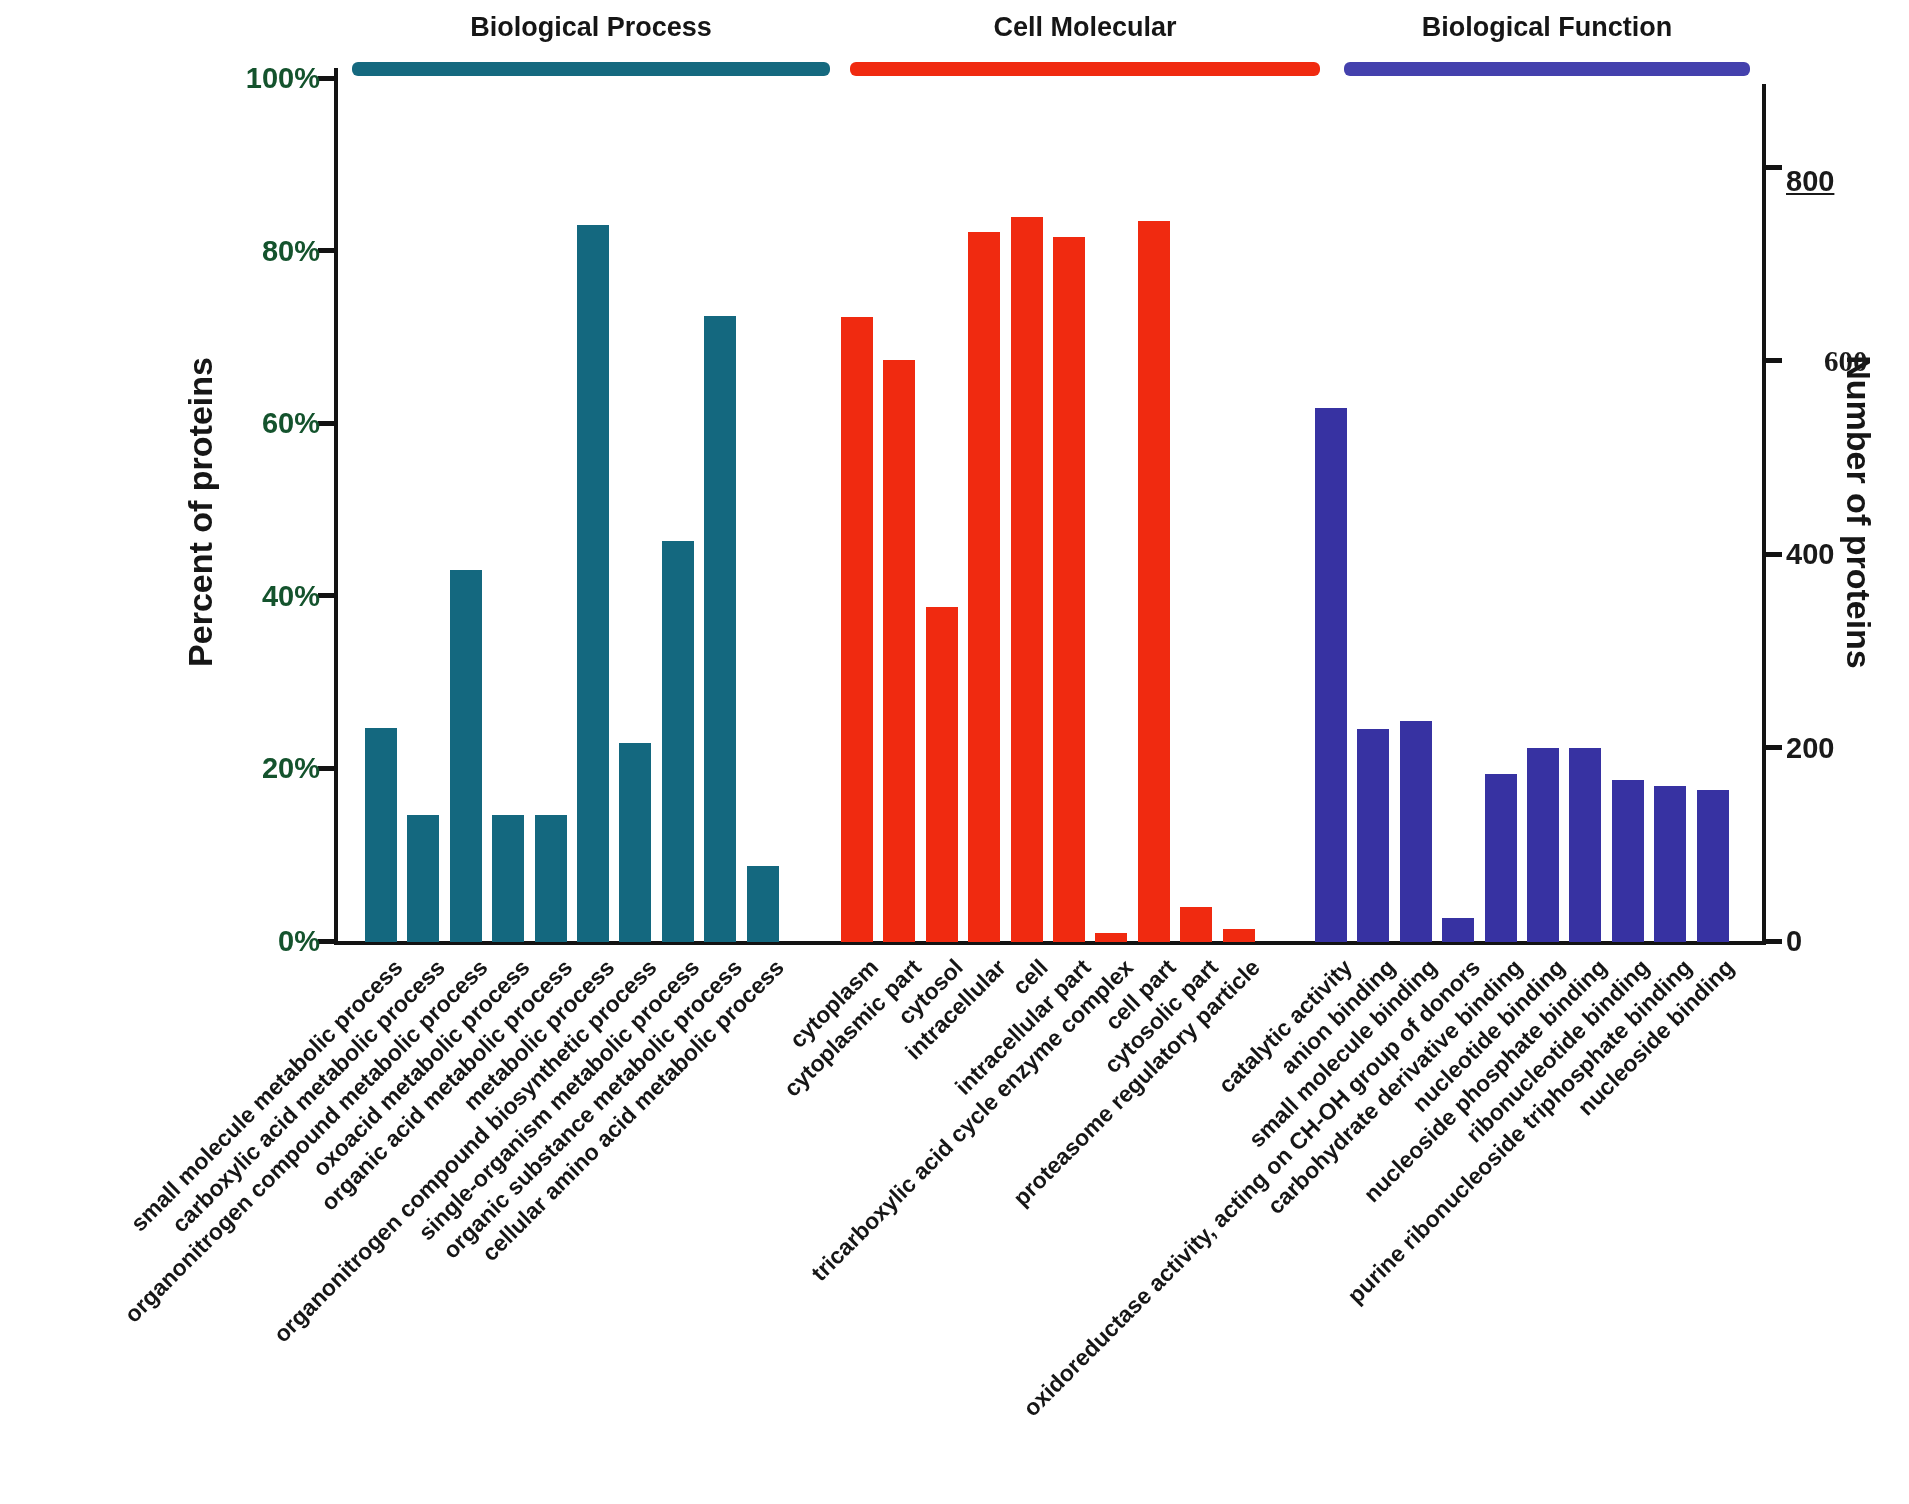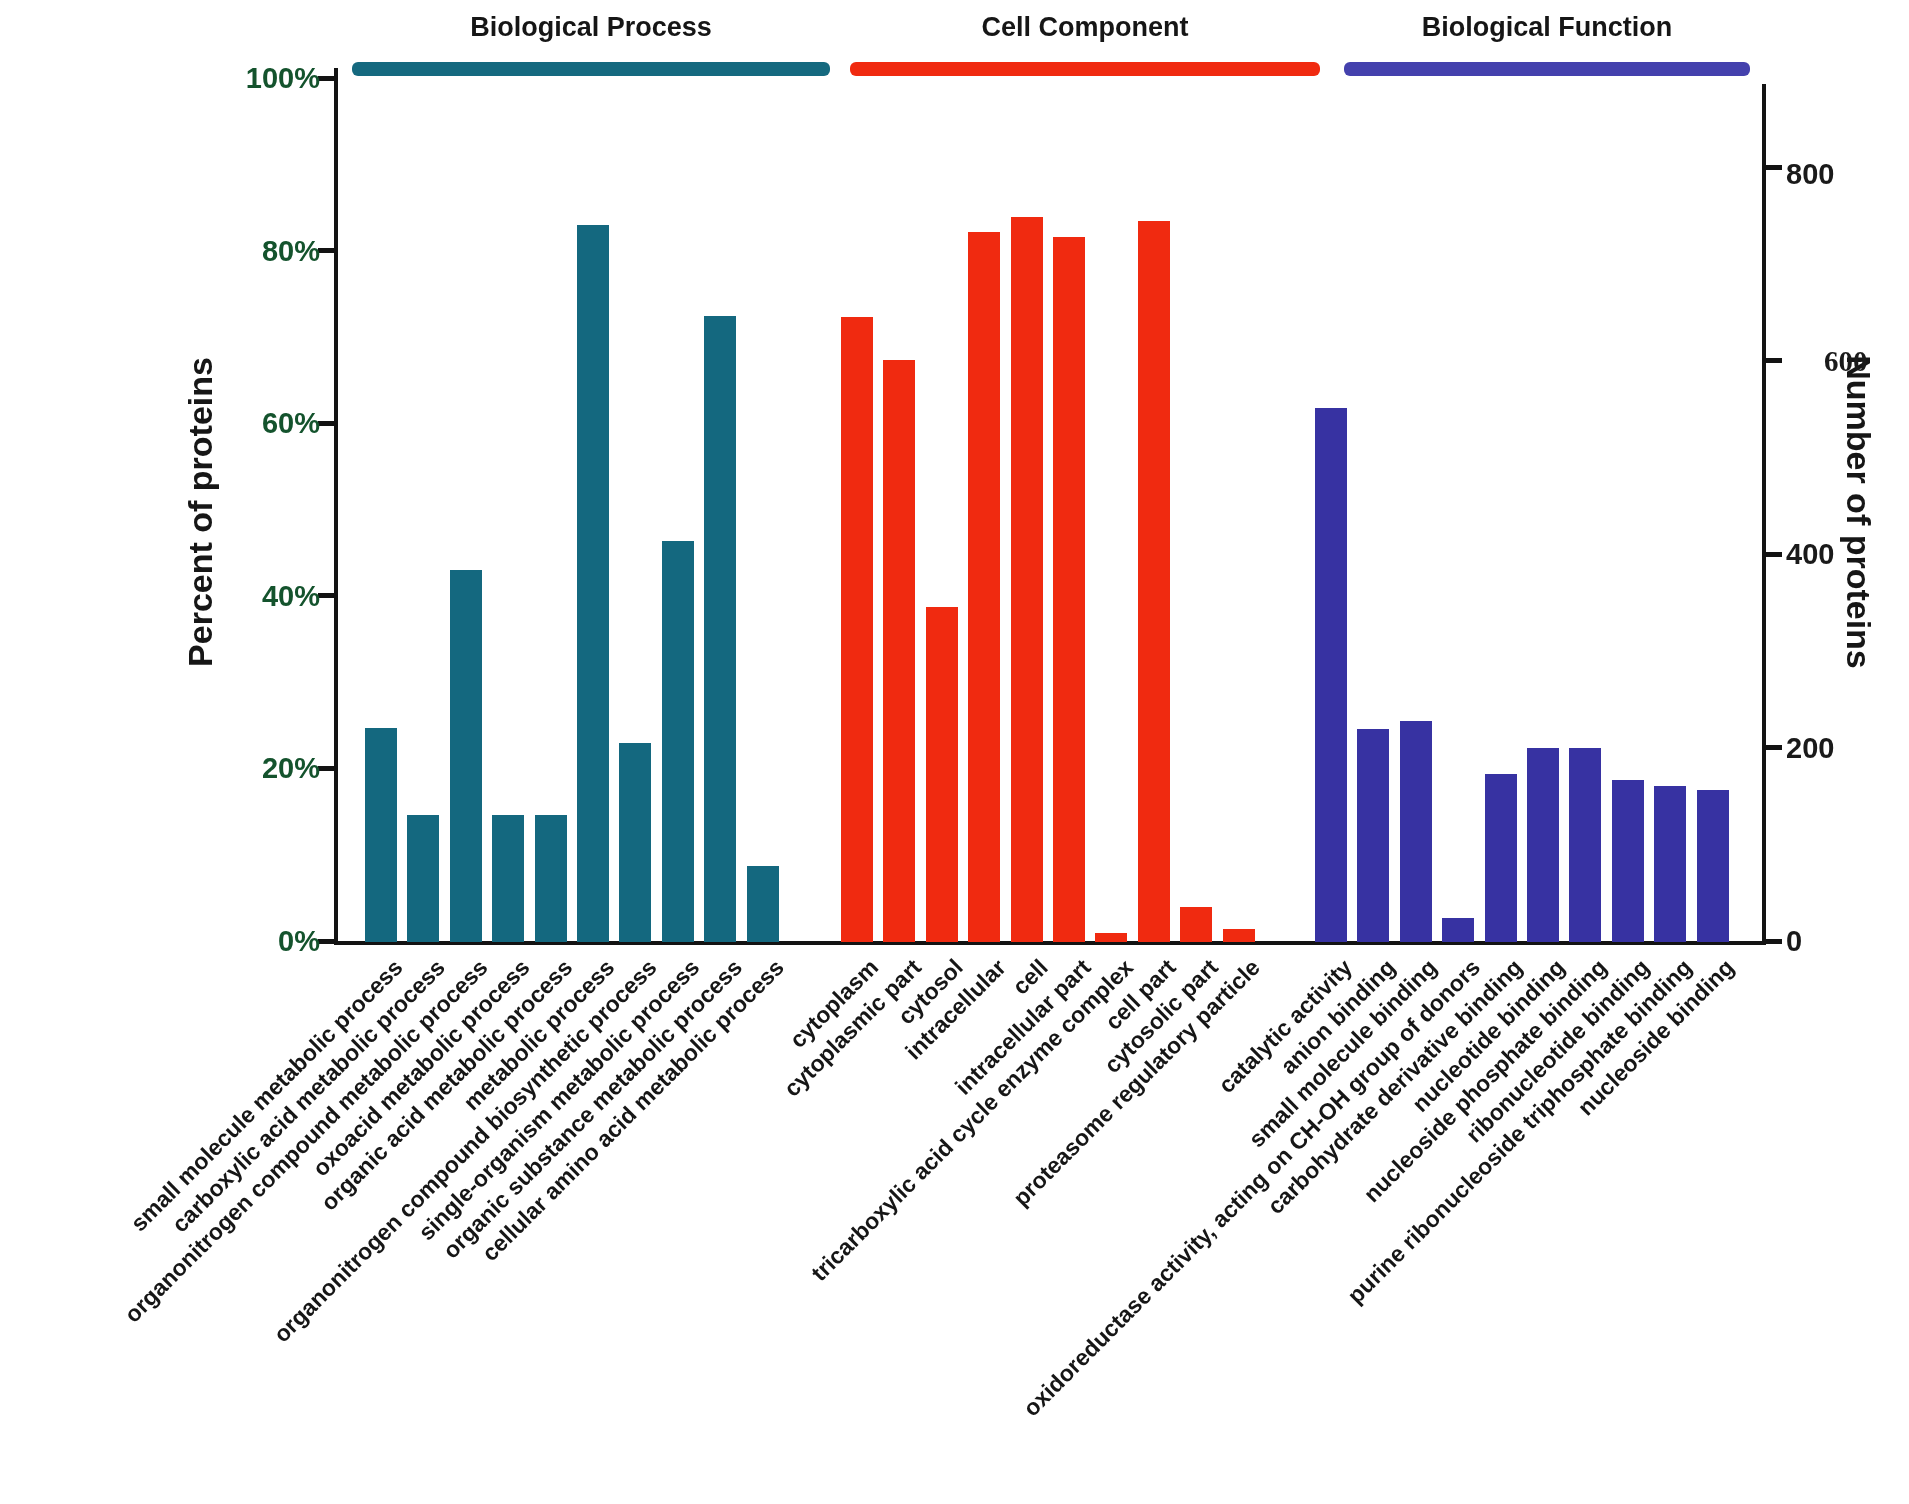--- a/index.html
+++ b/index.html
@@ -43,21 +43,21 @@
   <div class="axis-line" style="left:334px;top:68px;width:4px;height:877px;"></div>
   <div class="axis-line" style="left:1762px;top:84px;width:4px;height:861px;"></div>
   <div class="axis-line" style="left:334px;top:941px;width:1432px;height:4px;"></div>
 
   <div class="axis-title" id="left-axis-title">Percent of proteins</div>
   <div class="axis-title" id="right-axis-title">Number of proteins</div>
 
   <div id="headers-layer">
       <div class="group-title" style="left: 591px; top: 12px;">Biological Process</div>
       <div class="underline" style="left: 352px; top: 62px; width: 478px; height: 14px; background: rgb(21, 105, 127);"></div>
-      <div class="group-title" style="left: 1085px; top: 12px;">Cell Component</div>
+      <div class="group-title" style="left: 1085px; top: 12px;">Cell Molecular</div>
       <div class="underline" style="left: 850px; top: 62px; width: 470px; height: 14px; background: rgb(240, 42, 16);"></div>
       <div class="group-title" style="left: 1547px; top: 12px;">Biological Function</div>
       <div class="underline" style="left: 1344px; top: 62px; width: 406px; height: 14px; background: rgb(68, 65, 173);"></div>
     </div>
   <div id="ticks-layer">
       <div class="tick" style="left: 318px; top: 938.5px; width: 16px; height: 5px;"></div>
       <div class="ytick-label" style="left: 200px; top: 925px;">0%</div>
       <div class="tick" style="left: 318px; top: 765.9px; width: 16px; height: 5px;"></div>
       <div class="ytick-label" style="left: 200px; top: 752.4px;">20%</div>
       <div class="tick" style="left: 318px; top: 593.3px; width: 16px; height: 5px;"></div>
@@ -70,21 +70,21 @@
       <div class="ytick-label" style="left: 200px; top: 62px;">100%</div>
       <div class="tick" style="left: 1766px; top: 938.5px; width: 16px; height: 5px;"></div>
       <div class="rtick-label" style="left: 1786px; top: 925px;">0</div>
       <div class="tick" style="left: 1766px; top: 745px; width: 16px; height: 5px;"></div>
       <div class="rtick-label" style="left: 1786px; top: 731.5px;">200</div>
       <div class="tick" style="left: 1766px; top: 551.5px; width: 16px; height: 5px;"></div>
       <div class="rtick-label" style="left: 1786px; top: 538px;">400</div>
       <div class="tick" style="left: 1766px; top: 358px; width: 16px; height: 5px;"></div>
       <div class="rtick-label" style="left: 1824px; top: 344.5px; font-family: Liberation Serif, serif;">600</div>
       <div class="tick" style="left: 1766px; top: 164.5px; width: 16px; height: 5px;"></div>
-      <div class="rtick-label" style="left: 1786px; top: 158px;">800</div>
+      <div class="rtick-label" style="left: 1786px; top: 165px; text-decoration: underline;">800</div>
     </div>
   <div id="bars-layer">
       <div class="bar" style="left: 365px; top: 727.8px; width: 32px; height: 214.2px; background: rgb(20, 104, 127);"></div>
       <div class="bar" style="left: 407.4px; top: 815px; width: 32px; height: 127px; background: rgb(20, 104, 127);"></div>
       <div class="bar" style="left: 449.8px; top: 569.9px; width: 32px; height: 372.1px; background: rgb(20, 104, 127);"></div>
       <div class="bar" style="left: 492.2px; top: 815px; width: 32px; height: 127px; background: rgb(20, 104, 127);"></div>
       <div class="bar" style="left: 534.6px; top: 815px; width: 32px; height: 127px; background: rgb(20, 104, 127);"></div>
       <div class="bar" style="left: 577px; top: 224.7px; width: 32px; height: 717.3px; background: rgb(20, 104, 127);"></div>
       <div class="bar" style="left: 619.4px; top: 742.5px; width: 32px; height: 199.5px; background: rgb(20, 104, 127);"></div>
       <div class="bar" style="left: 661.8px; top: 541.4px; width: 32px; height: 400.6px; background: rgb(20, 104, 127);"></div>

